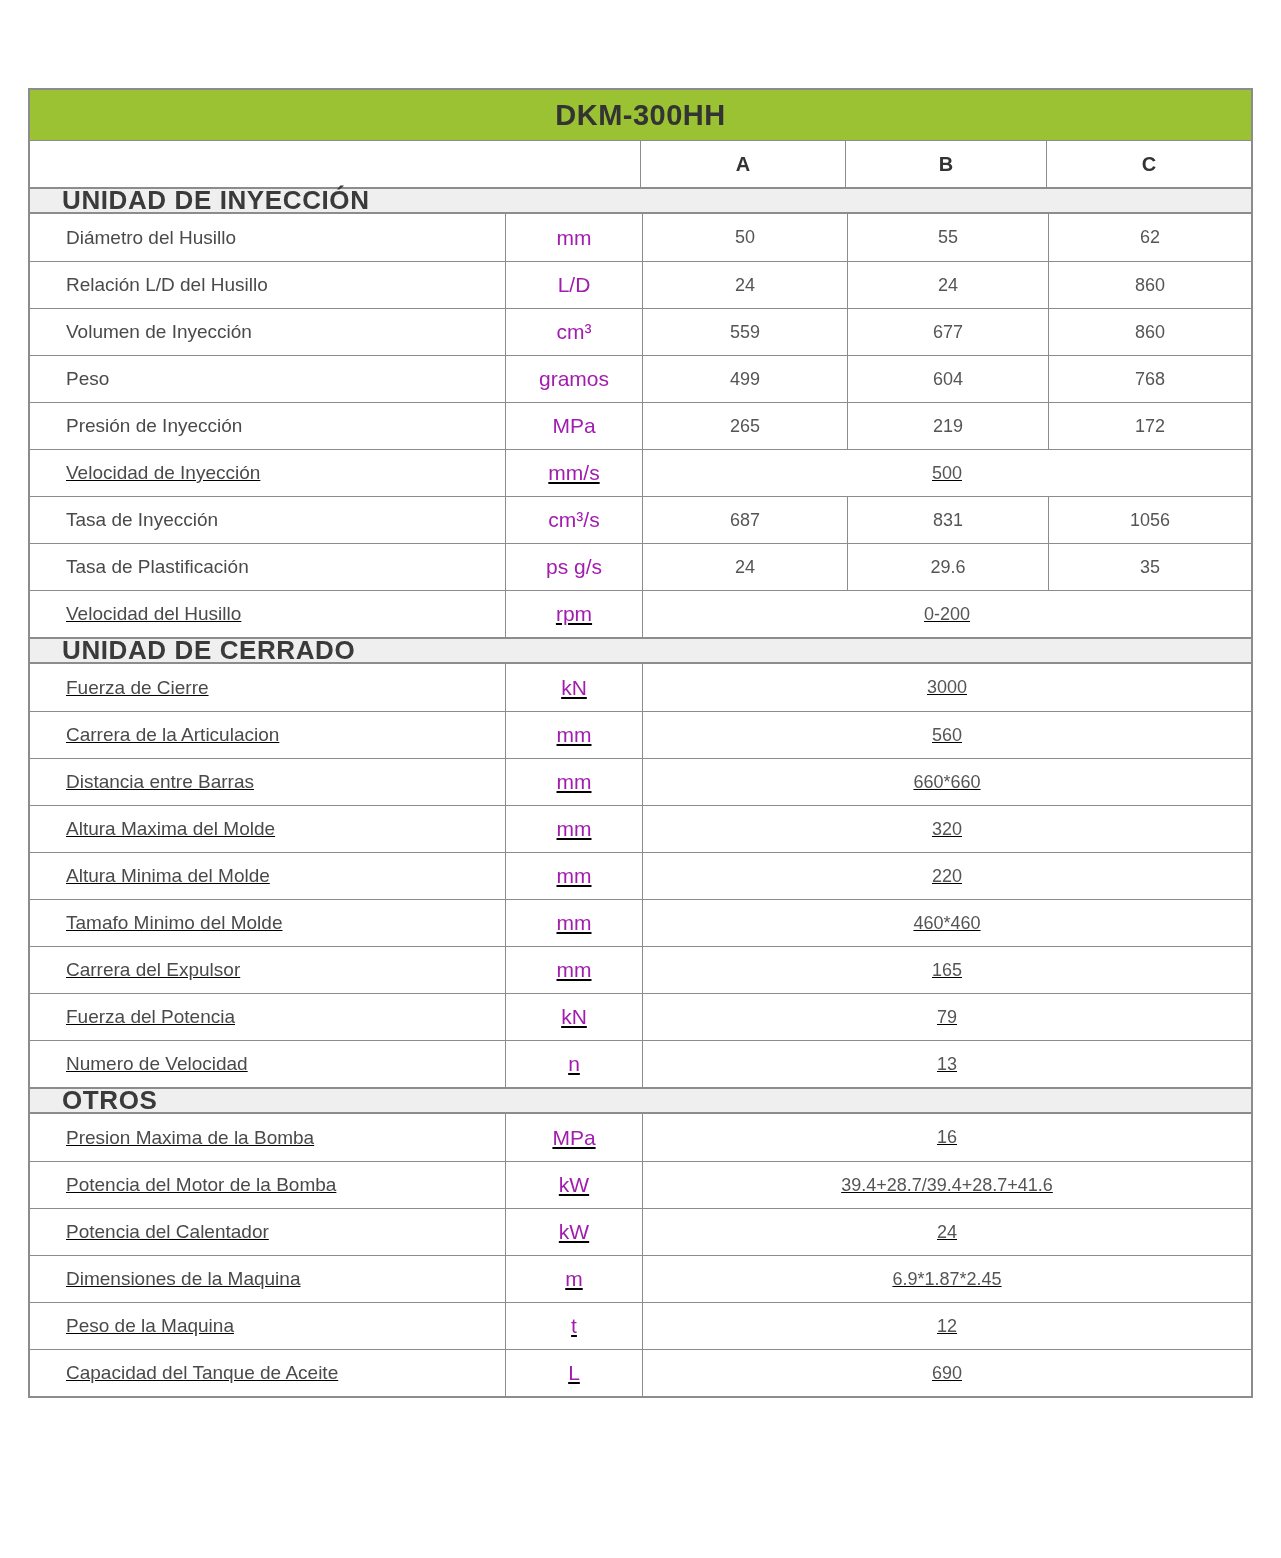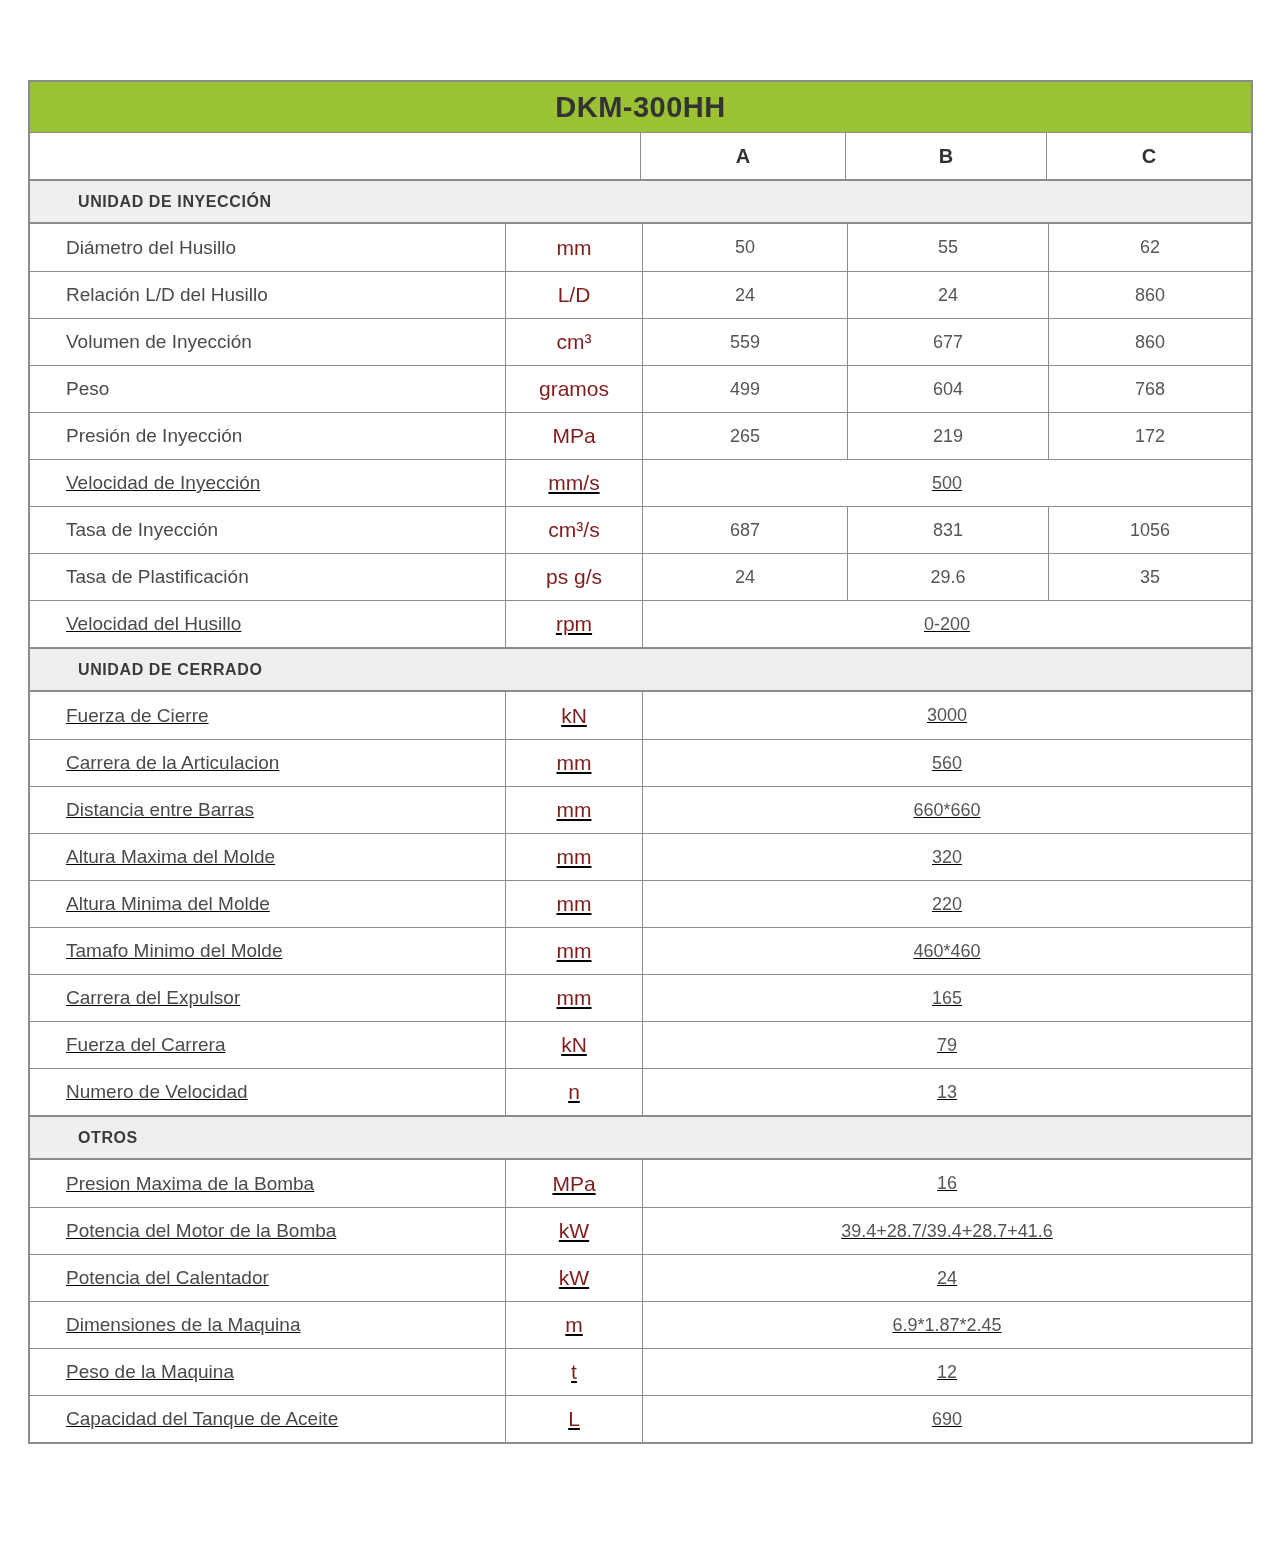--- a/index.html
+++ b/index.html
@@ -13,21 +13,21 @@
   * { box-sizing: border-box; }
   html, body { margin: 0; padding: 0; }
   body {
     width: 1281px; height: 1558px;
     background: #ffffff;
     font-family: "Liberation Sans", sans-serif;
     position: relative;
   }
   .spec-table {
     position: absolute;
-    left: 28px; top: 80px;
+    left: 28px; top: 88px;
     width: 1225px;
     border: 2px solid var(--border);
     background: #ffffff;
   }
   .title-row {
     height: 50px;
     background: var(--green);
     display: flex; align-items: center; justify-content: center;
     font-size: 29px; font-weight: 700; color: var(--title-text);
     letter-spacing: 0.5px;
@@ -38,46 +38,46 @@
     height: 47px;
     border-top: 1px solid var(--border);
   }
   .abc-cell {
     display: flex; align-items: center; justify-content: center;
     font-size: 20px; font-weight: 700; color: var(--title-text);
     border-left: 1px solid var(--border);
   }
   .abc-spacer { border-left: none; }
   .section-row {
-    height: 45px;
+    height: 27px;
     background: var(--section-bg);
     border-top: 2px solid var(--border);
     border-bottom: 2px solid var(--border);
     display: flex; align-items: center;
-    padding-left: 48px;
-    font-size: 16px; font-weight: 700; color: #3A3A3A;
+    padding-left: 32px;
+    font-size: 26px; font-weight: 700; color: #3A3A3A;
     letter-spacing: 0.6px;
   }
   .spec-row {
     display: grid;
     height: 47px;
     border-top: 1px solid var(--border);
   }
   .spec-row.cols3 { grid-template-columns: 475px 137px 205px 201px 1fr; }
   .spec-row.span1 { grid-template-columns: 475px 137px 1fr; text-decoration: underline; }
   .section-row + .spec-row { border-top: none; }
   .cell { display: flex; align-items: center; }
   .label-cell {
     padding-left: 36px;
     font-size: 19px; color: var(--label-text);
   }
   .unit-cell {
     justify-content: center;
     border-left: 1px solid var(--border);
-    font-size: 21px; color: #7f1d1d;
+    font-size: 21px; color: #a21caf;
   }
   .value-cell {
     justify-content: center;
     border-left: 1px solid var(--border);
     font-size: 18px; color: var(--value-text);
   }
 </style>
 </head>
 <body>
 
@@ -180,21 +180,21 @@
         <div class="cell label-cell">Tamafo Minimo del Molde</div>
         <div class="cell unit-cell">mm</div>
         <div class="cell value-cell">460*460</div>
       </div>
       <div class="spec-row span1">
         <div class="cell label-cell">Carrera del Expulsor</div>
         <div class="cell unit-cell">mm</div>
         <div class="cell value-cell">165</div>
       </div>
       <div class="spec-row span1">
-        <div class="cell label-cell">Fuerza del Carrera</div>
+        <div class="cell label-cell">Fuerza del Potencia</div>
         <div class="cell unit-cell">kN</div>
         <div class="cell value-cell">79</div>
       </div>
       <div class="spec-row span1">
         <div class="cell label-cell">Numero de Velocidad</div>
         <div class="cell unit-cell">n</div>
         <div class="cell value-cell">13</div>
       </div>
       <div class="section-row">OTROS</div>
       <div class="spec-row span1">

